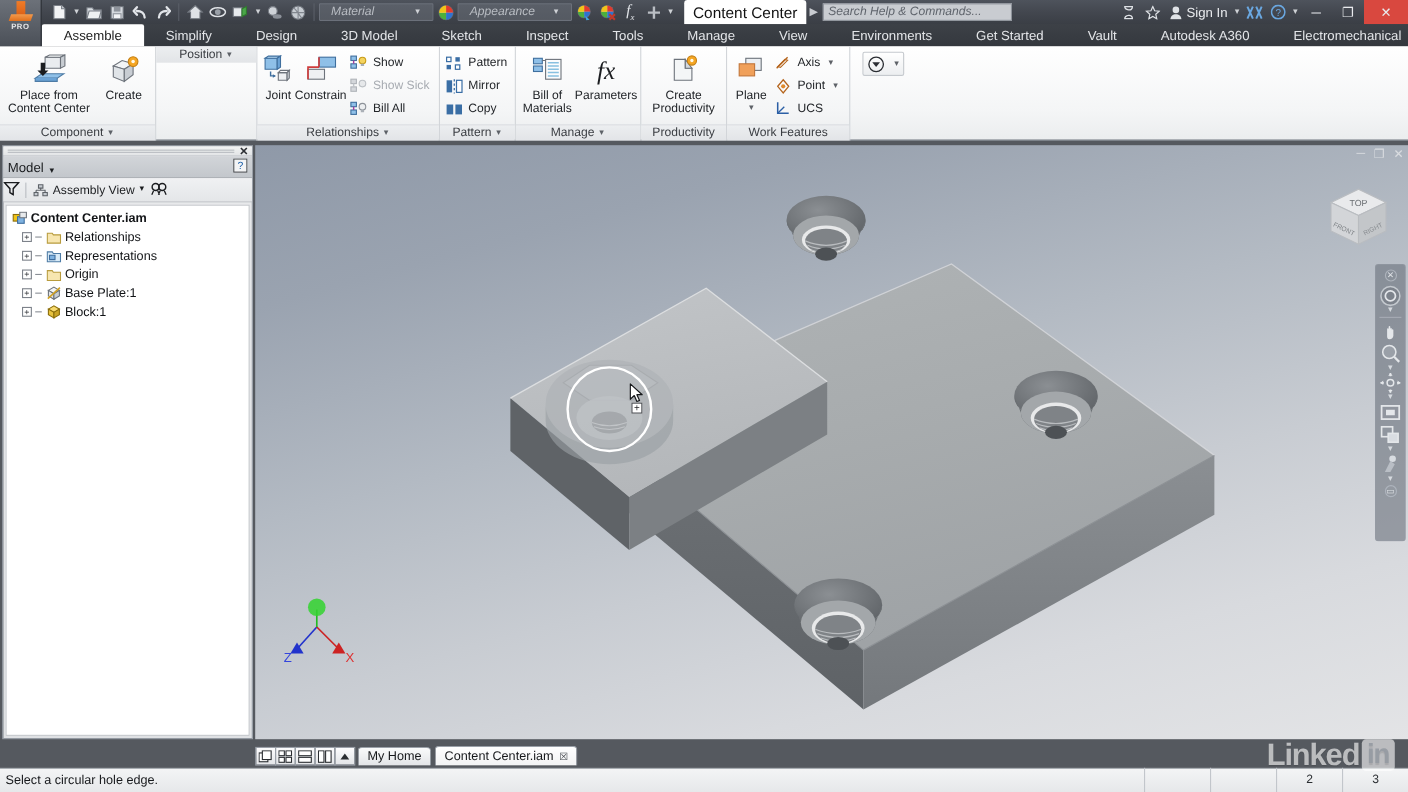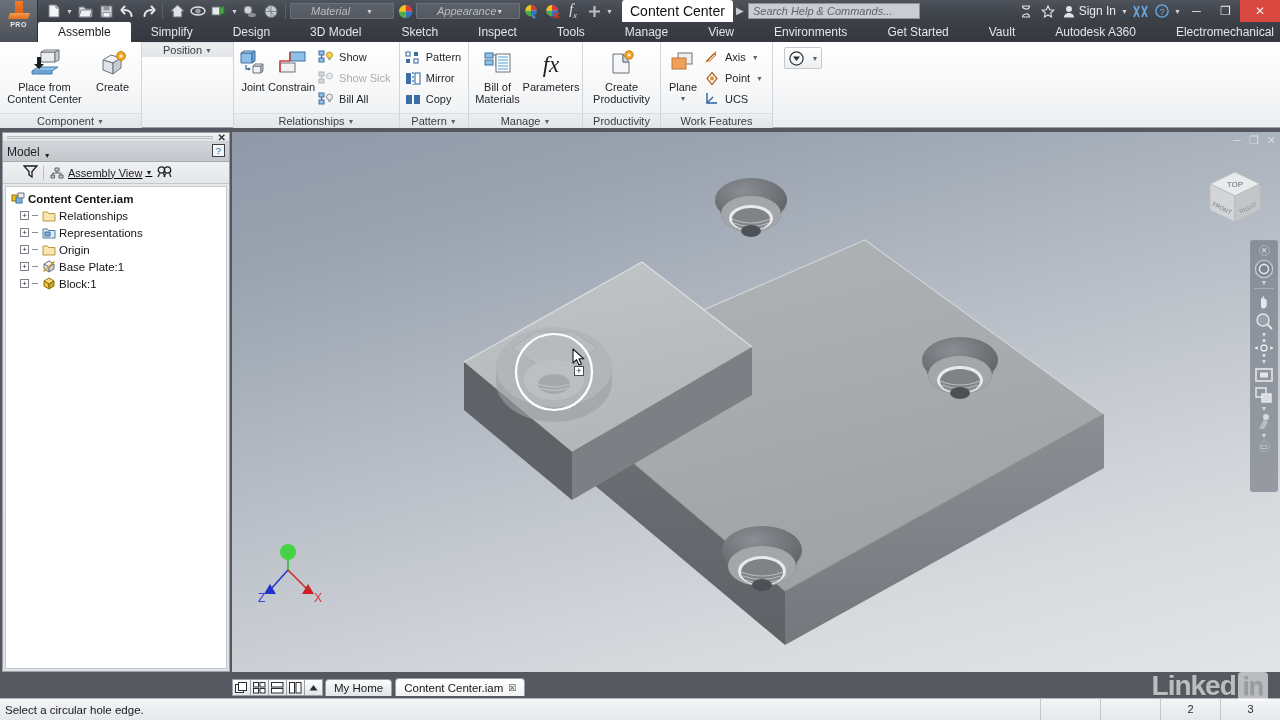--- a/index.html
+++ b/index.html
@@ -53,21 +53,21 @@
   .qcaret { font-size: 7px; color: #cfd2d6; width:9px; text-align:center;}
   .qsep { width:1px; height:16px; background: #5a5f68; margin: 0 3px; }
 
   .combo {
     height: 16px; width: 98px; background: #5c6views; position: relative;
   }
   .combo-field {
     height: 16px; background: linear-gradient(to bottom,#5a5f68,#555a62);
     border: 1px solid #6b707a; border-radius: 1px;
     display:flex; align-items:center; justify-content:space-between;
-    padding: 0 20px; color: #b9bdc3; font-style: italic; font-size: 11px;
+    padding: 0 10px; color: #b9bdc3; font-style: italic; font-size: 11px;
   }
   .combo-field .cc { font-size:7px; font-style: normal; color:#cfd2d6;}
 
   .doc-title {
     position: absolute; left: 622px; top: 0; height: 22px;
     background: #fff; color: #111; font-size: 14px;
     display:flex; align-items:center; padding: 0 8px;
     border-radius: 3px 3px 0 0;
   }
   .title-arrow { position:absolute; left:736px; top:5px; color:#c9ccd1; font-size:10px;}
@@ -147,21 +147,21 @@
      background:#b8bcc1; box-shadow: 0 2px 0 #b8bcc1;}
   .br-grip .x{position:absolute;right:3px;top:-1px;font-size:10px;color:#2e3136;font-weight:bold;}
   .br-head {
     height: 20px; background: linear-gradient(to bottom,#d2d5d9,#c3c7cc);
     display:flex; align-items:center; padding:0 4px; border-bottom:1px solid #a8acb2;
     justify-content: space-between;
   }
   .br-head .t { font-size:12px; color:#1b1d20; display:flex;align-items:flex-end;gap:4px;}
   .br-toolbar {
     height: 22px; background: linear-gradient(to bottom,#f0f1f3,#e4e6e8);
-    border-bottom:1px solid #c4c7cb; display:flex; align-items:center; gap:5px; padding:0 20px;text-decoration:underline;
+    border-bottom:1px solid #c4c7cb; display:flex; align-items:center; gap:5px; padding:0 0;
   }
   .br-toolbar .vsel { font-size:11px; color:#1b1d20; display:flex;align-items:center;gap:3px;}
   .br-tree { flex:1; background:#ffffff; margin:2px; border:1px solid #c4c7cb; padding:3px 2px; overflow:hidden;}
   .tnode { display:flex; align-items:center; height: 17px; font-size:11.5px; color:#111316; gap:3px; padding-left:2px;}
   .tnode.root { font-weight: bold; padding-left: 2px;}
   .tnode .exp {
     width:9px;height:9px;border:1px solid #7d828a;background:#fff;
     font-size:8px;line-height:7px;text-align:center;color:#2c2f34; flex:none;
   }
   .tnode .dash { width: 6px; height:1px; background:#8a8f96; flex:none;}

